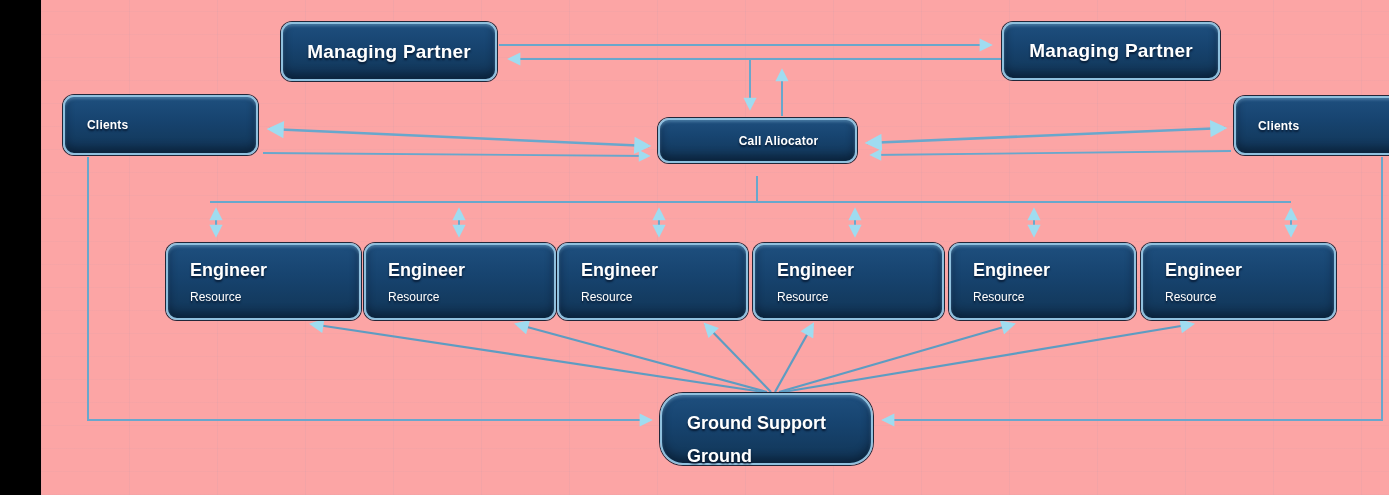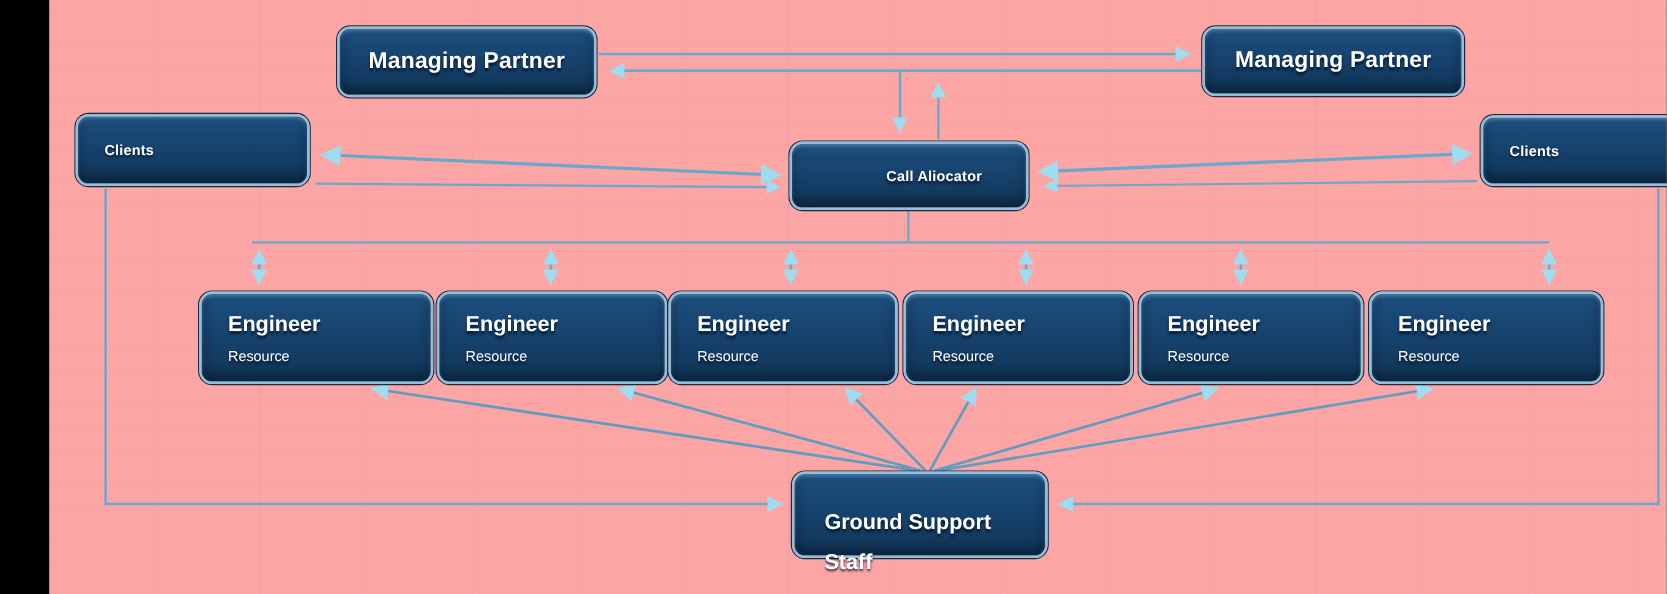--- a/index.html
+++ b/index.html
@@ -55,29 +55,29 @@
   .lbl-mp    { font-size: 19px; font-weight: 600; letter-spacing: 0.2px; }
   .eng-title { font-size: 18px; font-weight: 600; margin-bottom: 9px; }
   .eng-sub   { font-size: 12px; font-weight: 500; }
   .gss-line  { font-size: 18px; font-weight: 600; line-height: 33px; }
 
   
   #mp-left        { left: 240px;  top: 22px;  width: 216px; height: 59px; }
   #mp-right       { left: 961px;  top: 22px;  width: 218px; height: 58px; }
   #clients-left   { left: 22px;   top: 95px;  width: 195px; height: 60px; }
   #clients-right  { left: 1193px; top: 96px;  width: 174px; height: 59px; }
-  #call-allocator { left: 617px;  top: 118px; width: 199px; height: 57px; padding-left: 42px; }
+  #call-allocator { left: 617px;  top: 118px; width: 199px; height: 45px; padding-left: 42px; }
   #eng-1 { left: 125px;  top: 243px; width: 195px; height: 77px; }
   #eng-2 { left: 323px;  top: 243px; width: 192px; height: 77px; }
   #eng-3 { left: 516px;  top: 243px; width: 191px; height: 77px; }
   #eng-4 { left: 712px;  top: 243px; width: 191px; height: 77px; }
   #eng-5 { left: 908px;  top: 243px; width: 187px; height: 77px; }
   #eng-6 { left: 1100px; top: 243px; width: 195px; height: 77px; }
   #ground-support { left: 619px; top: 393px; width: 213px; height: 72px;
-                    justify-content: flex-start; padding-top: 24px; padding-left: 25px; }
+                    justify-content: flex-start; padding-top: 12px; padding-left: 25px; border-radius: 23px; }
 </style>
 </head>
 <body>
 
 <div id="stage">
 
   <svg id="connectors" viewBox="0 0 1389 495" xmlns="http://www.w3.org/2000/svg">
     <defs>
       <marker id="ah" viewBox="0 0 10 10" refX="8.6" refY="5" markerWidth="7" markerHeight="6.6" orient="auto-start-reverse">
         <path d="M0,0 L10,5 L0,10 Z" fill="#9fdcf0"></path>
@@ -173,16 +173,16 @@
     <span class="eng-title">Engineer</span>
     <span class="eng-sub">Resource</span>
   </div>
   <div class="node left" id="eng-6">
     <span class="eng-title">Engineer</span>
     <span class="eng-sub">Resource</span>
   </div>
 
   <div class="node left" id="ground-support">
     <span class="gss-line">Ground Support</span>
-    <span class="gss-line">Staff</span>
+    <span class="gss-line">Ground</span>
   </div>
 
 </div>
 
 </body></html>

